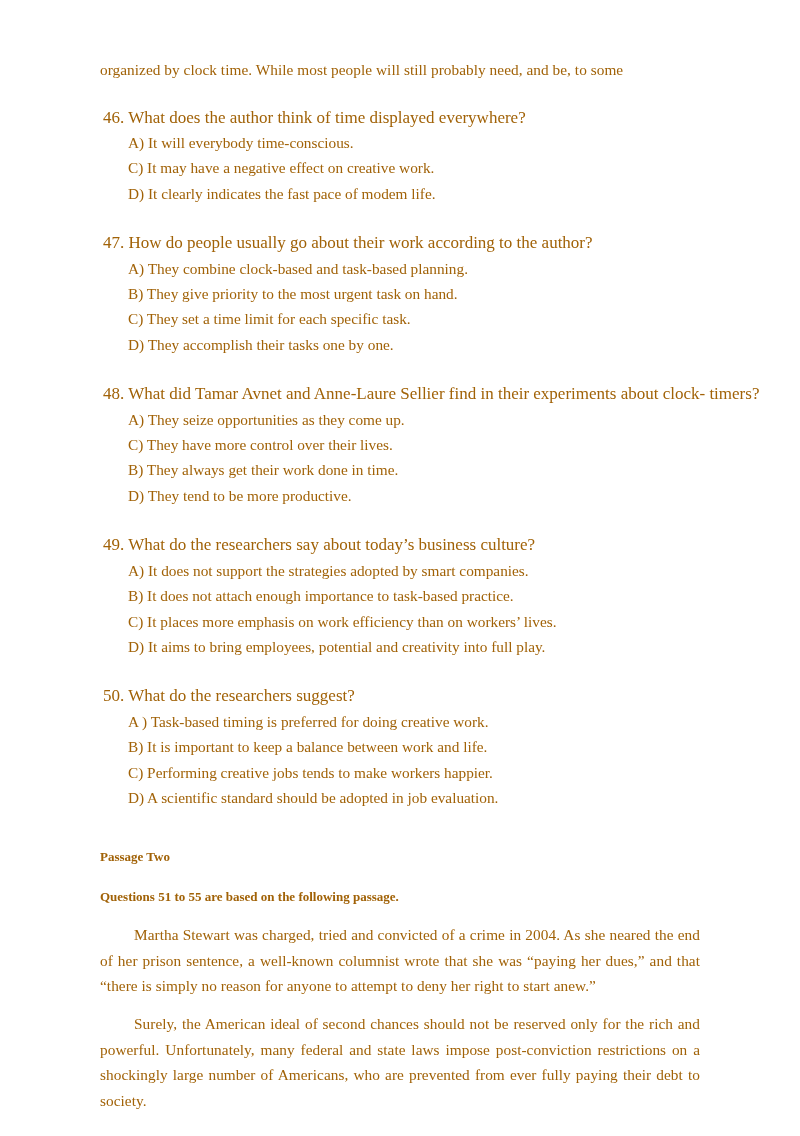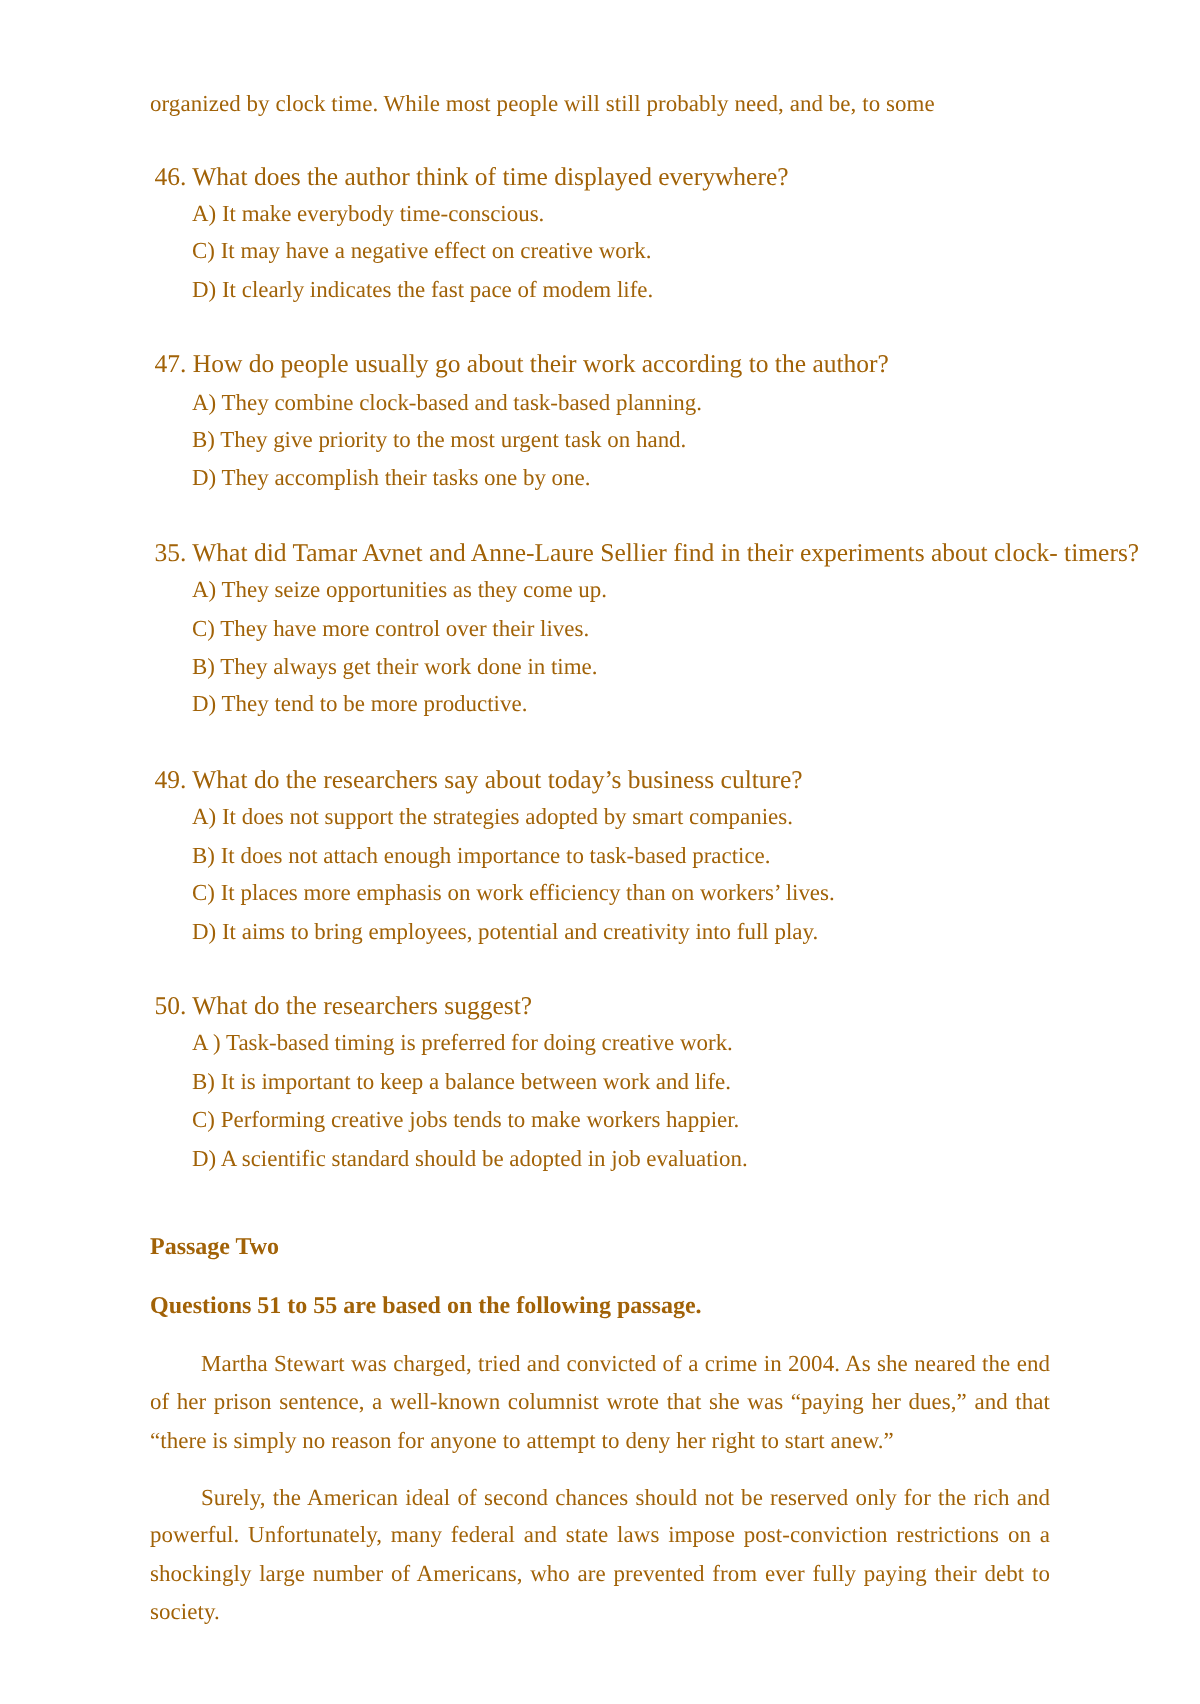--- a/index.html
+++ b/index.html
@@ -59,21 +59,21 @@
   .qopt {
     font-size: 15.3px;
     line-height: 25.4px;
     margin: 0;
     padding-left: 28px;
     white-space: nowrap;
   }
 
   
   .heading {
-    font-size: 16px;
+    font-size: 13px;
     line-height: 25.4px;
     font-weight: bold;
     margin: 0;
   }
   .sp-passage-head { margin-top: 34px; }
   .sp-questions-head { margin-top: 14px; }
   .sp-para-first { margin-top: 13px; }
   .sp-para { margin-top: 12px; }
   .sp-q46 { margin-top: 22px; }
 </style>
@@ -85,41 +85,42 @@
 
     <p class="para continued">organized by clock time. While most people will still probably need, and be, to some</p>
 
 
     <div class="qblock sp-q46">
       <p class="qstem">
         <span>46.</span>
         <span>What does the author think of time displayed everywhere?</span>
       </p>
       <ul class="qopts">
-        <li class="qopt">A) It make everybody time-conscious.</li>
+        <li class="qopt">A) It will everybody time-conscious.</li>
         <li class="qopt">C) It may have a negative effect on creative work.</li>
         <li class="qopt">D) It clearly indicates the fast pace of modem life.</li>
       </ul>
     </div>
 
     <div class="qblock">
       <p class="qstem">
         <span>47.</span>
         <span>How do people usually go about their work according to the author?</span>
       </p>
       <ul class="qopts">
         <li class="qopt">A) They combine clock-based and task-based planning.</li>
         <li class="qopt">B) They give priority to the most urgent task on hand.</li>
+        <li class="qopt">C) They set a time limit for each specific task.</li>
         <li class="qopt">D) They accomplish their tasks one by one.</li>
       </ul>
     </div>
 
     <div class="qblock">
       <p class="qstem">
-        <span>35.</span>
+        <span>48.</span>
         <span>What did Tamar Avnet and Anne-Laure Sellier find in their experiments about clock- timers?</span>
       </p>
       <ul class="qopts">
         <li class="qopt">A) They seize opportunities as they come up.</li>
         <li class="qopt">C) They have more control over their lives.</li>
         <li class="qopt">B) They always get their work done in time.</li>
         <li class="qopt">D) They tend to be more productive.</li>
       </ul>
     </div>
 

